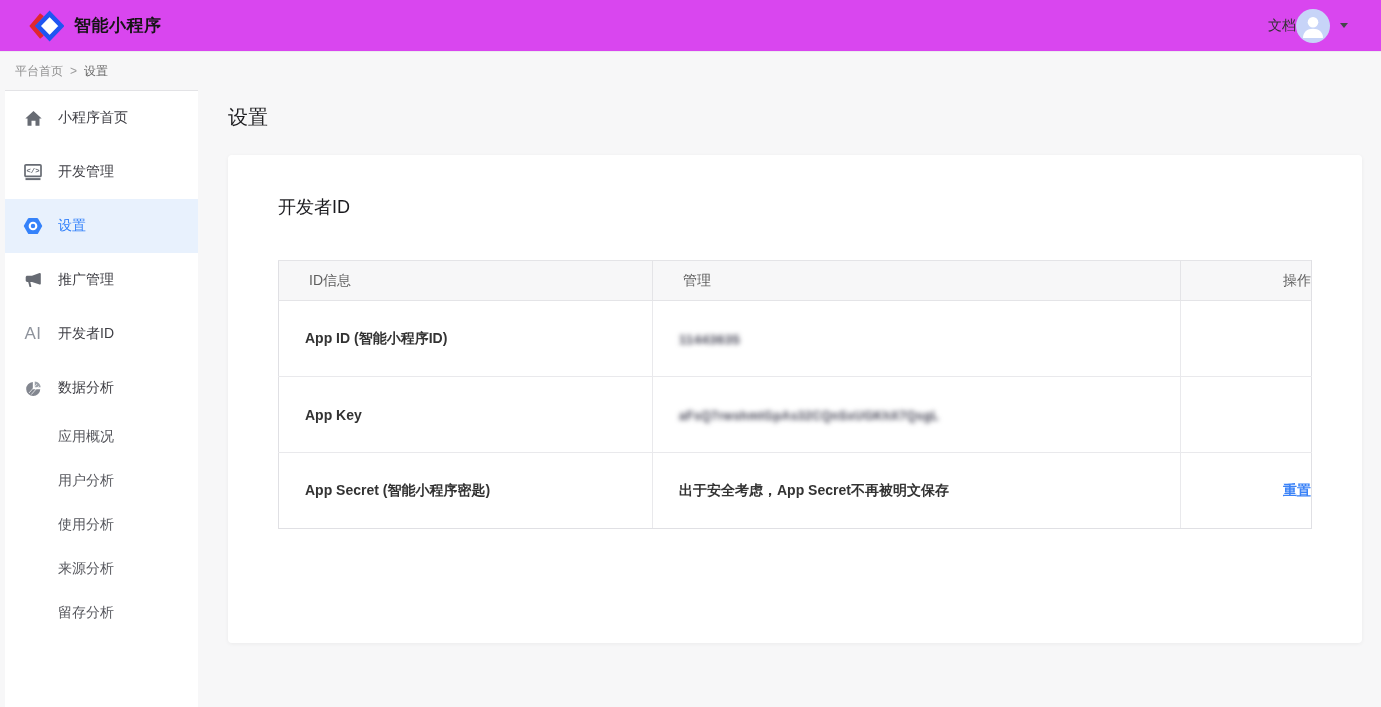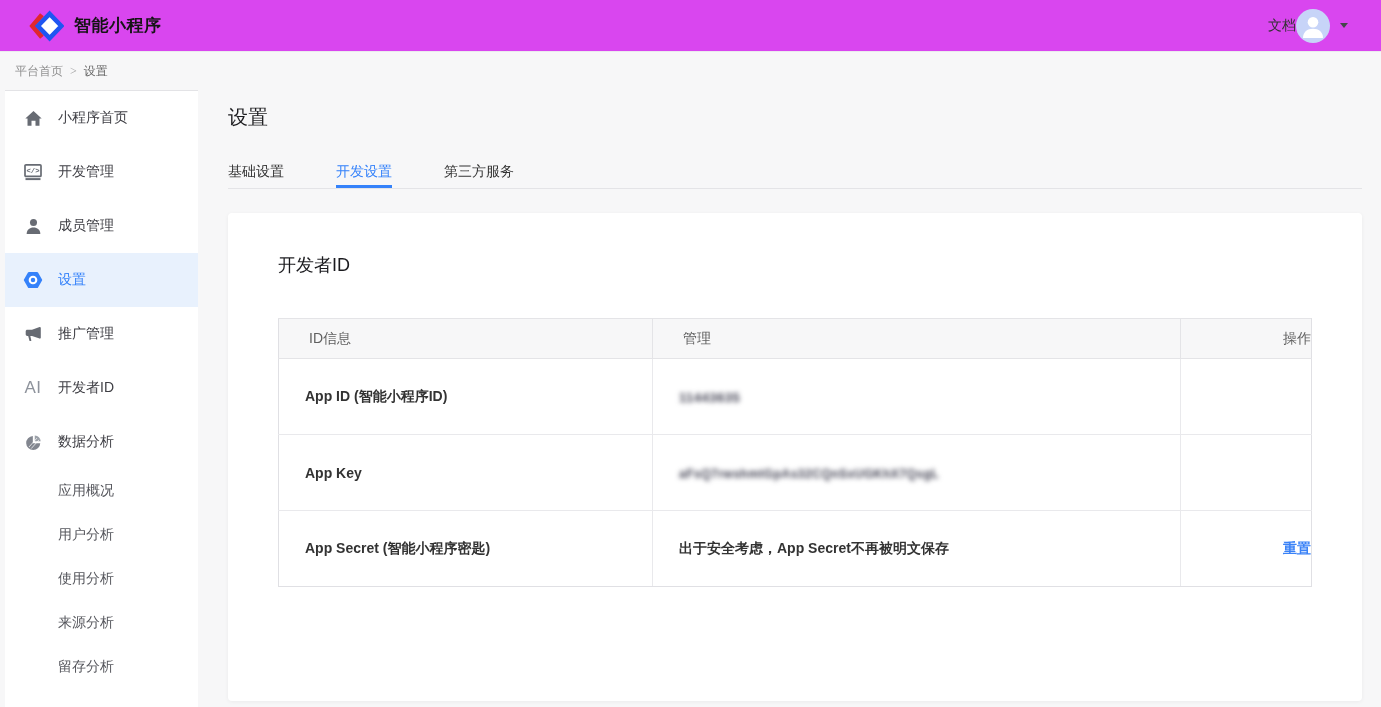--- a/index.html
+++ b/index.html
@@ -26,21 +26,21 @@
   }
   .caret {
     width: 0; height: 0; margin-left: 10px; cursor: pointer;
     border-left: 4.5px solid transparent; border-right: 4.5px solid transparent;
     border-top: 5.5px solid #44464a;
   }
 
   
   .breadcrumb {
     height: 38px; display: flex; align-items: center; padding-left: 15px;
-    font-size: 12px; color: #999; font-family: Liberation Serif, serif;
+    font-size: 12px; color: #999;
   }
   .breadcrumb .bc-home { color: #8f8f8f; cursor: pointer; }
   .breadcrumb .bc-sep { margin: 0 7px; color: #9b9b9b; }
   .breadcrumb .bc-current { color: #666; }
 
   
   .layout { display: flex; height: 617px; }
 
   .sidebar {
     width: 193px; margin-left: 5px; background: #fff;
@@ -148,29 +148,20 @@
       <span class="nav-icon">
         <svg width="20" height="20" viewBox="0 0 20 20">
           <rect x="2" y="2.8" width="16" height="11.6" rx="1" fill="none" stroke="currentColor" stroke-width="1.7"></rect>
           <text x="10" y="11.3" font-size="7.2" font-weight="bold" text-anchor="middle" fill="currentColor" font-family="'Liberation Mono', monospace">&lt;/&gt;</text>
           <line x1="2.5" y1="17.1" x2="17.5" y2="17.1" stroke="currentColor" stroke-width="2"></line>
         </svg>
       </span>
       <span>开发管理</span>
     </div>
 
-    <div class="nav-item">
-      <span class="nav-icon">
-        <svg width="19" height="19" viewBox="0 0 20 20">
-          <circle cx="10" cy="5.8" r="3.7" fill="currentColor"></circle>
-          <path d="M2.8 17.8 c0-4.3 3.2-6.7 7.2-6.7 s7.2 2.4 7.2 6.7 Z" fill="currentColor"></path>
-        </svg>
-      </span>
-      <span>成员管理</span>
-    </div>
 
     <div class="nav-item active">
       <span class="nav-icon">
         <svg width="20" height="20" viewBox="0 0 20 20">
           <path d="M2 10 L6 3.1 H14 L18 10 L14 16.9 H6 Z" fill="currentColor" stroke="currentColor" stroke-width="2.4" stroke-linejoin="round"></path>
           <circle cx="10" cy="10" r="3.3" fill="none" stroke="#ffffff" stroke-width="2.1"></circle>
         </svg>
       </span>
       <span>设置</span>
     </div>
@@ -216,25 +207,20 @@
       <span>来源分析</span>
     </div>
     <div class="nav-subitem">
       <span>留存分析</span>
     </div>
   </div>
 
   <div class="main">
     <div class="page-title">设置</div>
 
-    <div class="tabs">
-      <div class="tab">基础设置</div>
-      <div class="tab active">开发设置</div>
-      <div class="tab">第三方服务</div>
-    </div>
 
     <div class="card">
       <div class="card-heading">开发者ID</div>
 
       <table class="id-table">
         <colgroup>
             <col style="width:374px">
             <col style="width:528px">
             <col>
           </colgroup>

